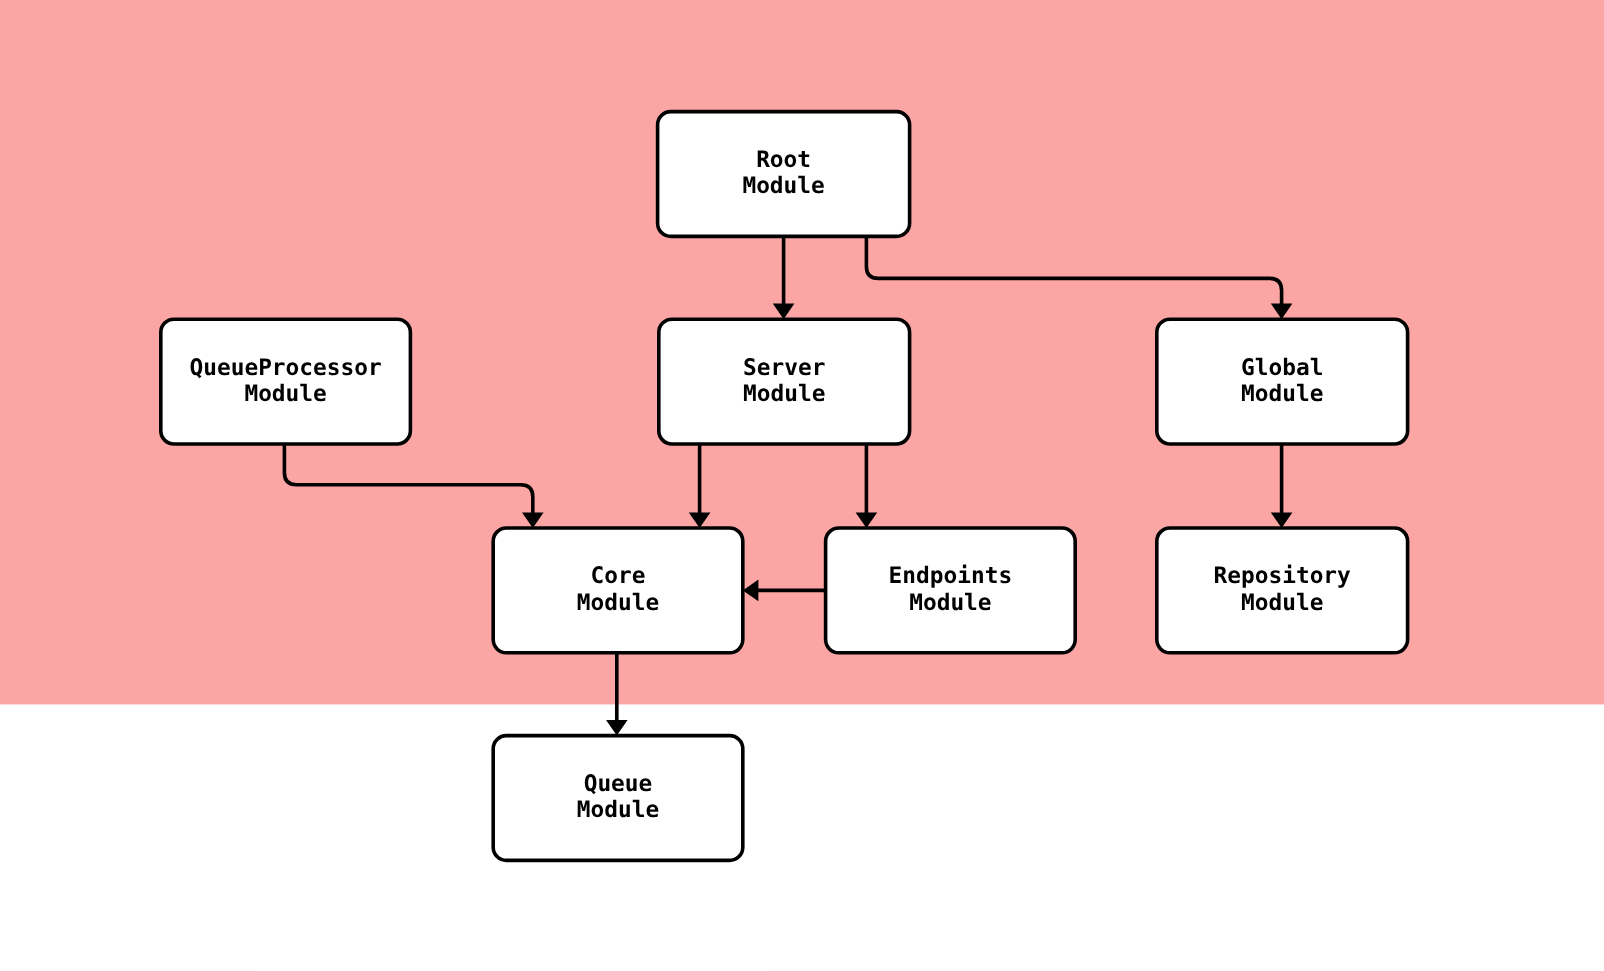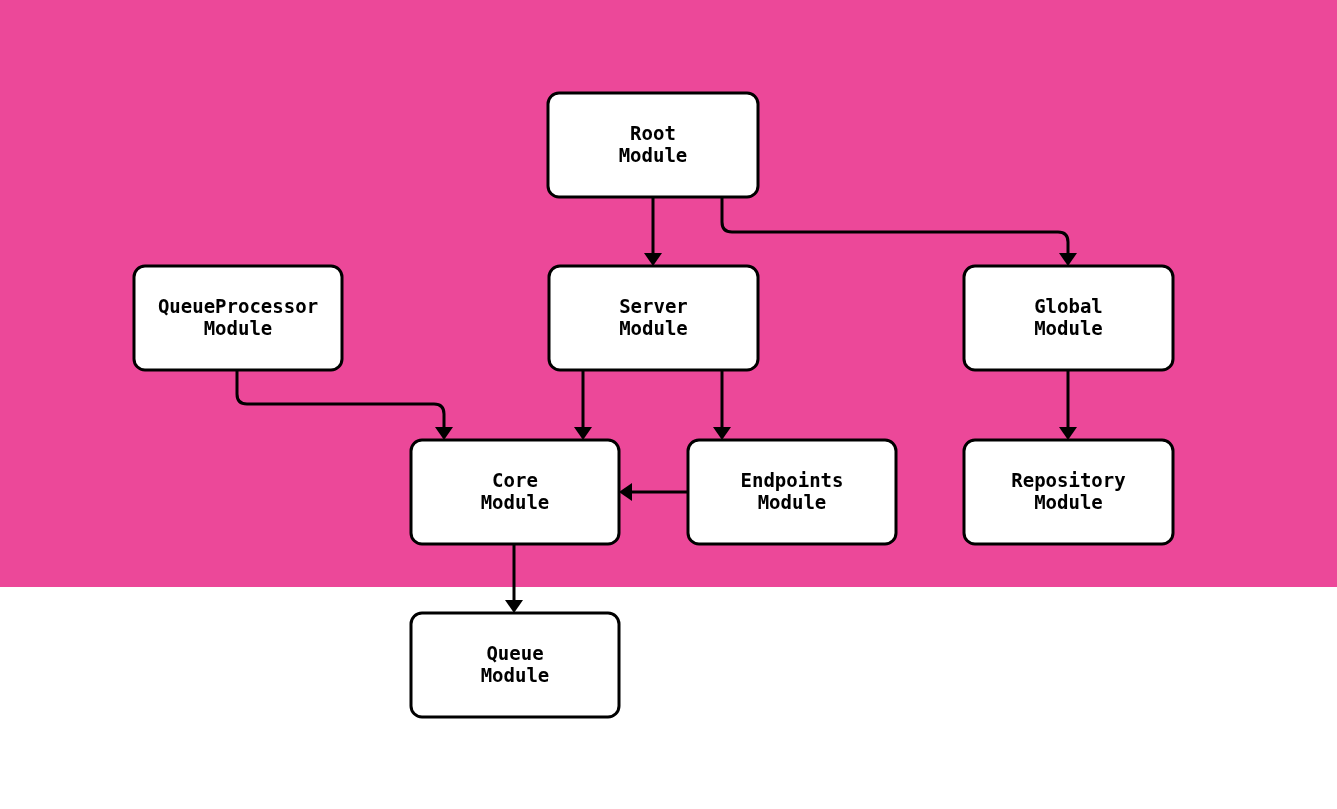--- a/index.html
+++ b/index.html
@@ -11,21 +11,21 @@
   body {
     width: 1337px;
     height: 809px;
     overflow: hidden;
     font-family: "DejaVu Sans Mono", "Liberation Mono", monospace;
   }
   #diagram-root {
     position: relative;
     width: 1337px;
     height: 587px;
-    background: #ec4899;
+    background: #fca5a5;
   }
   svg.diagram-canvas {
     position: absolute;
     top: 0;
     left: 0;
     width: 1337px;
     height: 809px;
     display: block;
   }
   .node-box {

